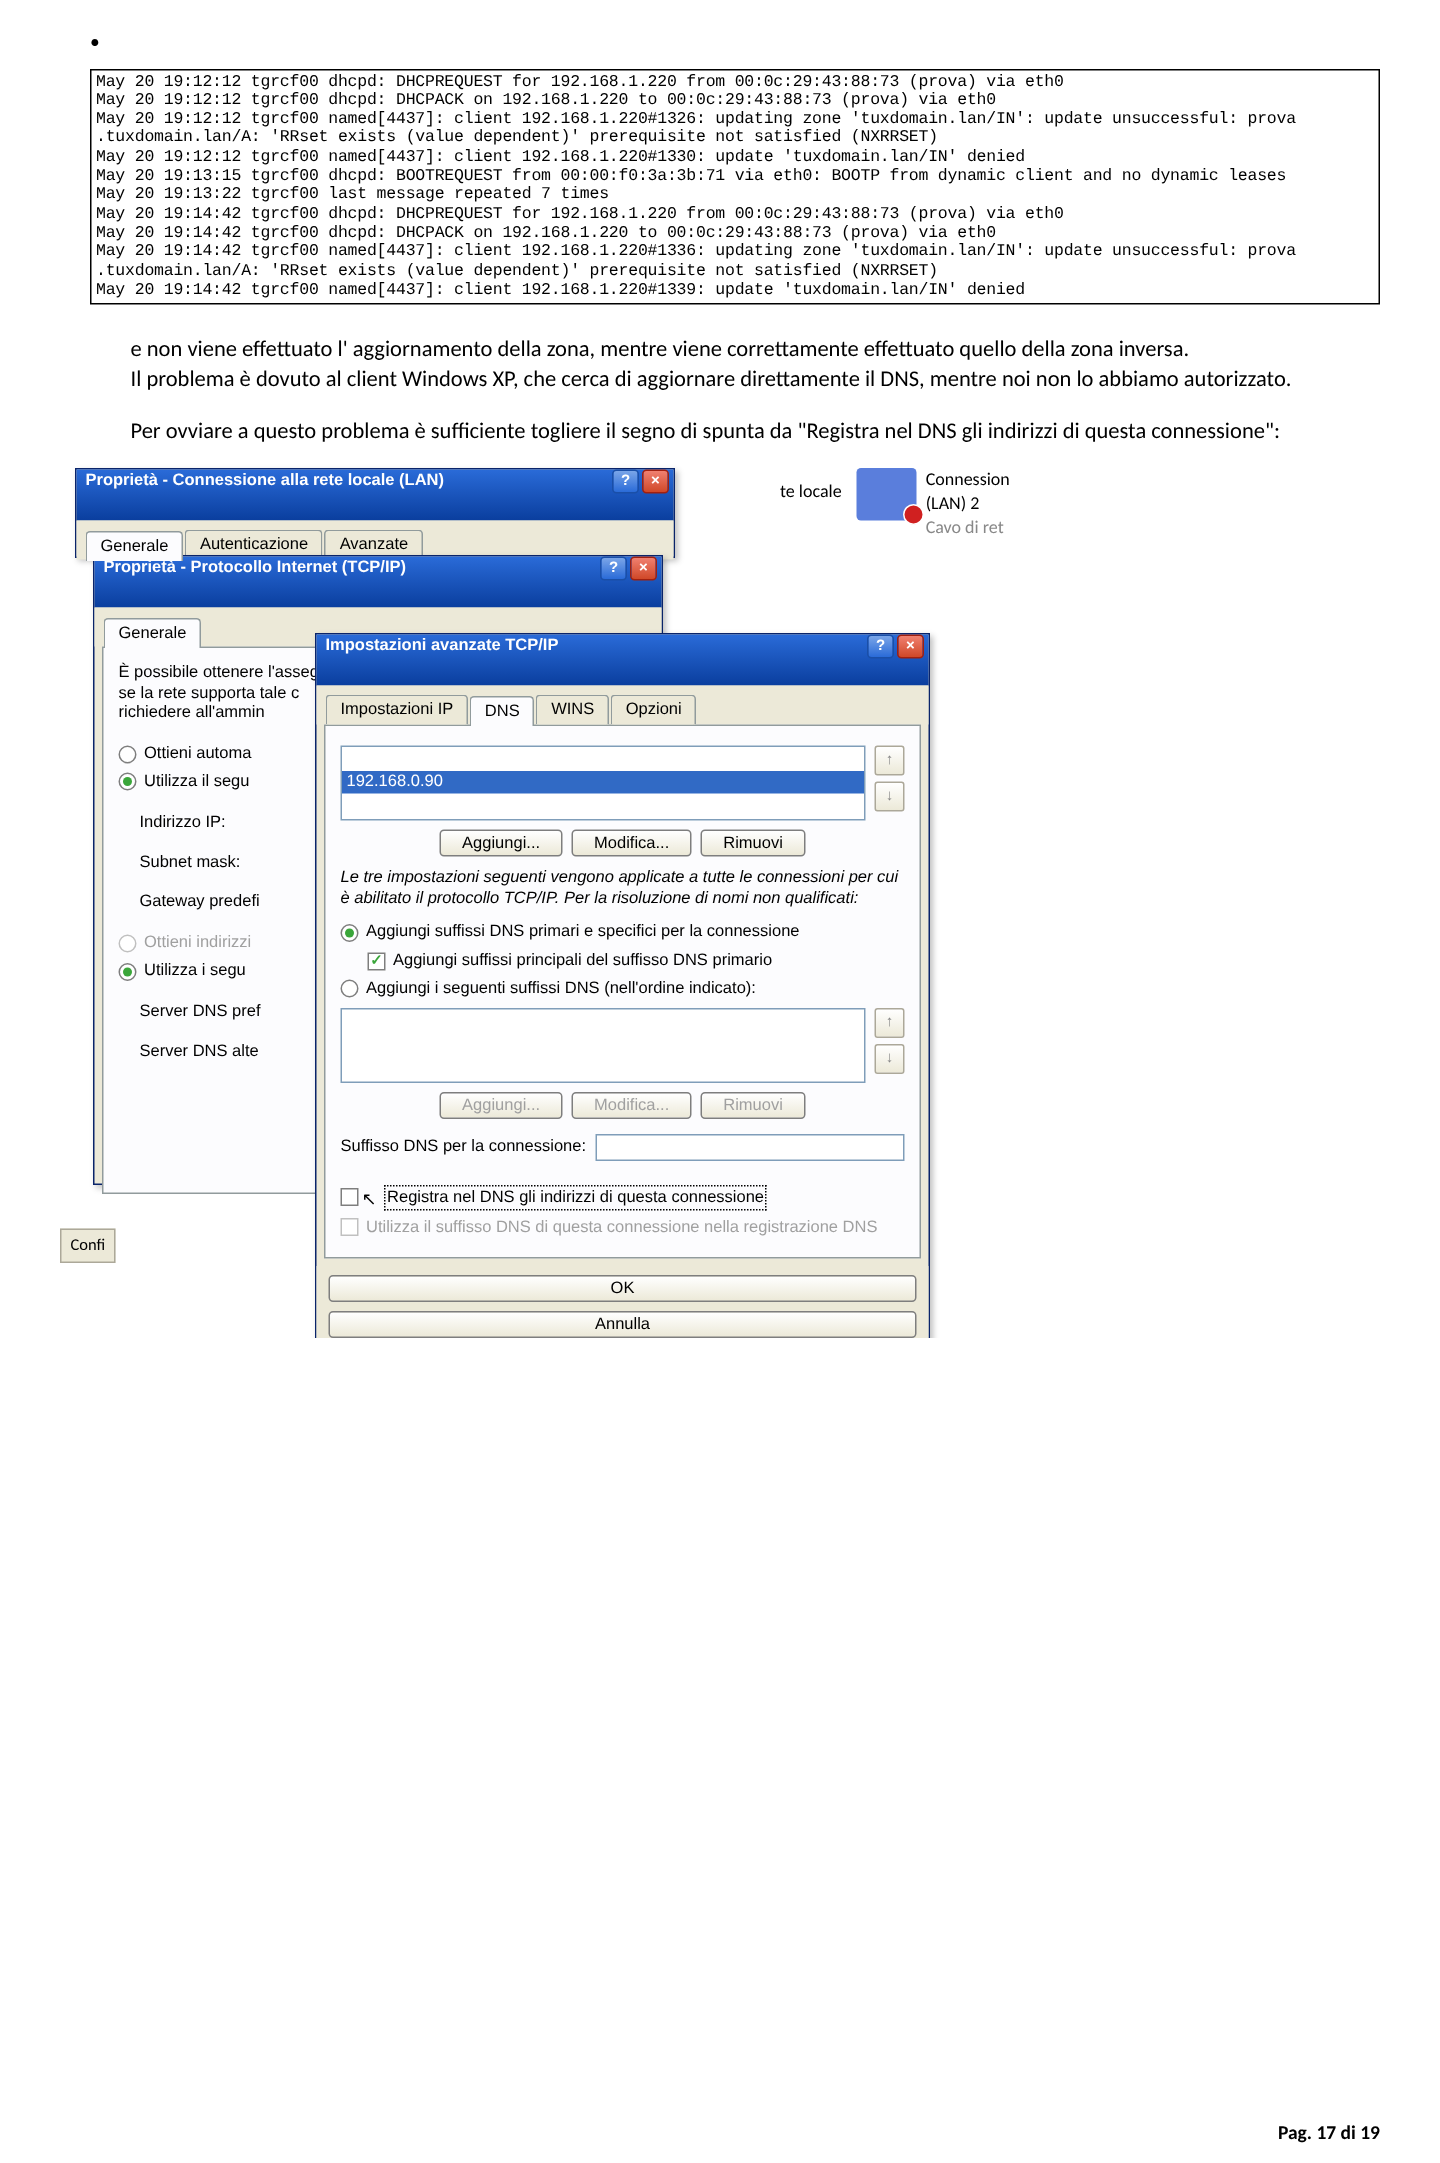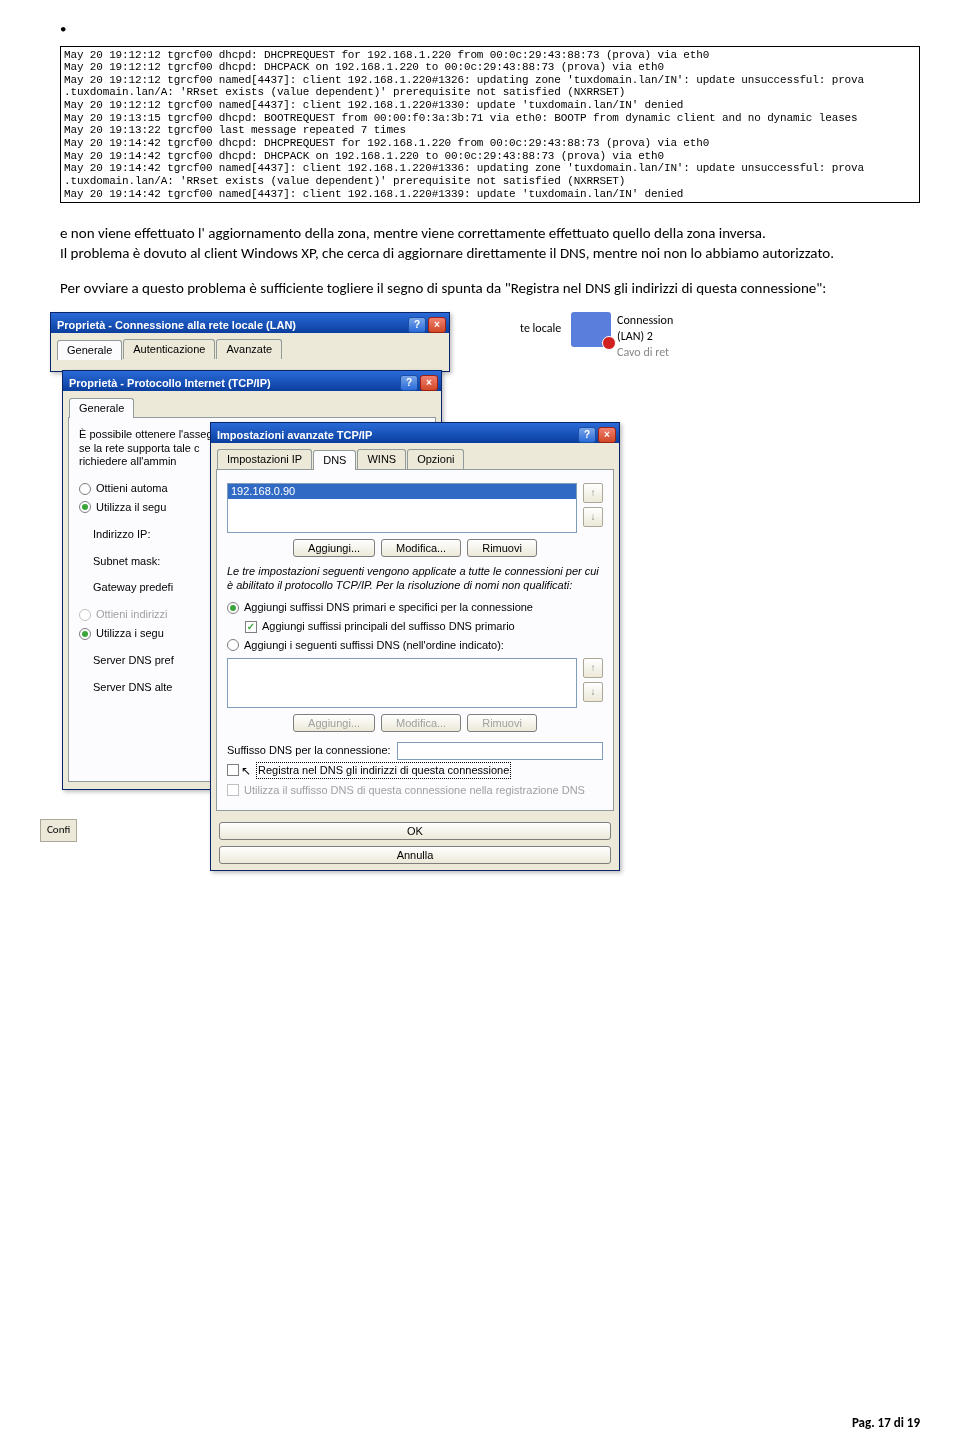--- a/index.html
+++ b/index.html
@@ -1,41 +1,41 @@
 <!DOCTYPE html>
 <html><head>
 <meta charset="utf-8">
 <style>
   * { box-sizing: border-box; margin: 0; padding: 0; }
   body { width: 960px; font-family: Calibri, Arial, sans-serif; font-size: 15px; color: #000; background: #fff; padding: 20px 40px 20px 60px; line-height: 1.35; }
   .bullet-row { display: flex; margin-bottom: 8px; }
   .bullet { width: 18px; flex-shrink: 0; font-size: 13px; }
   .log-box { border: 1px solid #000; font-family: "Courier New", monospace; font-size: 11px; white-space: pre; overflow: hidden; padding: 2px 3px; margin: 6px 0 20px 0; line-height: 1.15; letter-spacing: -0.15px; }
-  .para { margin-bottom: 14px; }
+  .para { margin-bottom: 14px; margin-left: 27px; }
   .img-stack { position: relative; width: 620px; height: 560px; margin-top: 8px; margin-left: -10px; }
   .window { position: absolute; border: 1px solid #0a246a; background: #ece9d8; font-family: Tahoma, sans-serif; font-size: 11px; box-shadow: 2px 2px 4px rgba(0,0,0,.25); }
-  .titlebar { display: flex; align-items: flex-end; justify-content: space-between; height: 20px; padding: 0 3px 0 6px; background: linear-gradient(#2a6bd8,#0a3e9e); color: #fff; font-weight: bold; font-size: 11px; }
+  .titlebar { display: flex; align-items: flex-start; justify-content: space-between; height: 34px; padding: 0 3px 0 6px; background: linear-gradient(#2a6bd8,#0a3e9e); color: #fff; font-weight: bold; font-size: 11px; }
   .titlebar-btns { display: flex; gap: 2px; }
   .tb-btn { width: 18px; height: 16px; background: linear-gradient(#7aa5e8,#2a6bd8); border: 1px solid #1a4fa8; border-radius: 3px; display: flex; align-items: center; justify-content: center; font-size: 10px; color: #fff; font-weight: bold; }
   .tb-btn.red { background: linear-gradient(#f08070,#d04828); border-color: #a02010; }
   .tabs { display: flex; padding: 6px 6px 0 6px; background: #ece9d8; font-size: 11px; }
   .tab { border: 1px solid #919b9c; border-bottom: none; background: #ece9d8; padding: 2px 9px; margin-right: 1px; border-radius: 3px 3px 0 0; position: relative; }
   .tab.active { background: #fcfcfe; z-index: 2; top: 1px; }
   .tab-body { border: 1px solid #919b9c; background: #fcfcfe; margin: 0 5px 5px 5px; padding: 10px 10px; }
   .radio-row, .check-row { display:flex; align-items:center; gap:5px; padding:2px 0; }
   .radio { width:12px; height:12px; border:1px solid #7e7e7e; border-radius:50%; background:#fff; display:inline-flex; align-items:center; justify-content:center; }
   .radio .dot { width:6px; height:6px; border-radius:50%; background:#3aa63a; }
   .checkbox { width:12px; height:12px; border:1px solid #7e7e7e; background:#fff; display:inline-flex; align-items:center; justify-content:center; font-size:10px; color:#3aa63a; font-weight:bold; }
   .input { border:1px solid #7f9db9; background:#fff; height:18px; padding:0 3px; }
   .btn-xp { border:1px solid #7e7e7e; background:linear-gradient(#fff,#ece9d8); padding:2px 14px; font-size:11px; border-radius:3px; }
   .btn-xp.dis { color:#a0a0a0; }
   .arrow-btn { width:20px; height:20px; border:1px solid #aca899; background:linear-gradient(#fff,#ece9d8); display:flex; align-items:center; justify-content:center; font-size:10px; color:#888; border-radius:2px; }
   .desc-txt { font-size:11px; color:#000; line-height:1.25; }
   .listbox { border:1px solid #7f9db9; background:#fff; }
-  .listbox .sel { background:#316ac5; color:#fff; padding:0 3px; font-size:11px; }
+  .listbox .sel { background:#316ac5; color:#fff; padding:0 3px; font-size:11px;margin-top:16px; }
   .lbl { font-size:11px; }
   .bg-right { position:absolute; right:-40px; top:0; width:190px; height:70px; display:flex; gap:10px; font-size:12px; color:#000; }
   .net-icon { width:40px; height:35px; background:#5a7edc; border-radius:3px; position:relative; }
   .net-icon::after { content:""; position:absolute; right:-5px; bottom:-3px; width:12px;height:12px; background:#d02020; border-radius:50%; border:1px solid #fff; }
   .footer { position: fixed; bottom: 10px; right: 40px; font-size: 13px; font-weight: bold; }
   .hl-box { border:1px dotted #000; padding:0 1px; }
 </style>
 </head>
 <body>
 
@@ -185,21 +185,21 @@
         <div style="display:flex;flex-direction:column;gap:4px;">
           <div class="arrow-btn">↑</div>
           <div class="arrow-btn">↓</div>
         </div>
       </div>
       <div style="display:flex;gap:6px;justify-content:center;margin-bottom:10px;">
         <button class="btn-xp dis">Aggiungi...</button>
         <button class="btn-xp dis">Modifica...</button>
         <button class="btn-xp dis">Rimuovi</button>
       </div>
-      <div style="display:flex;align-items:center;gap:6px;margin-bottom:0;">
+      <div style="display:flex;align-items:center;gap:6px;margin-bottom:14px;">
         <span class="lbl">Suffisso DNS per la connessione:</span>
         <div class="input" style="flex:1"></div>
       </div>
       <div class="check-row">
         <span class="checkbox"></span>
         <span style="position:relative;top:1px;margin-left:-3px;font-size:12px;">↖</span>
         <span class="lbl hl-box">Registra nel DNS gli indirizzi di questa connessione</span>
       </div>
       <div class="check-row" style="color:#a0a0a0">
         <span class="checkbox" style="border-color:#c0c0c0"></span>

